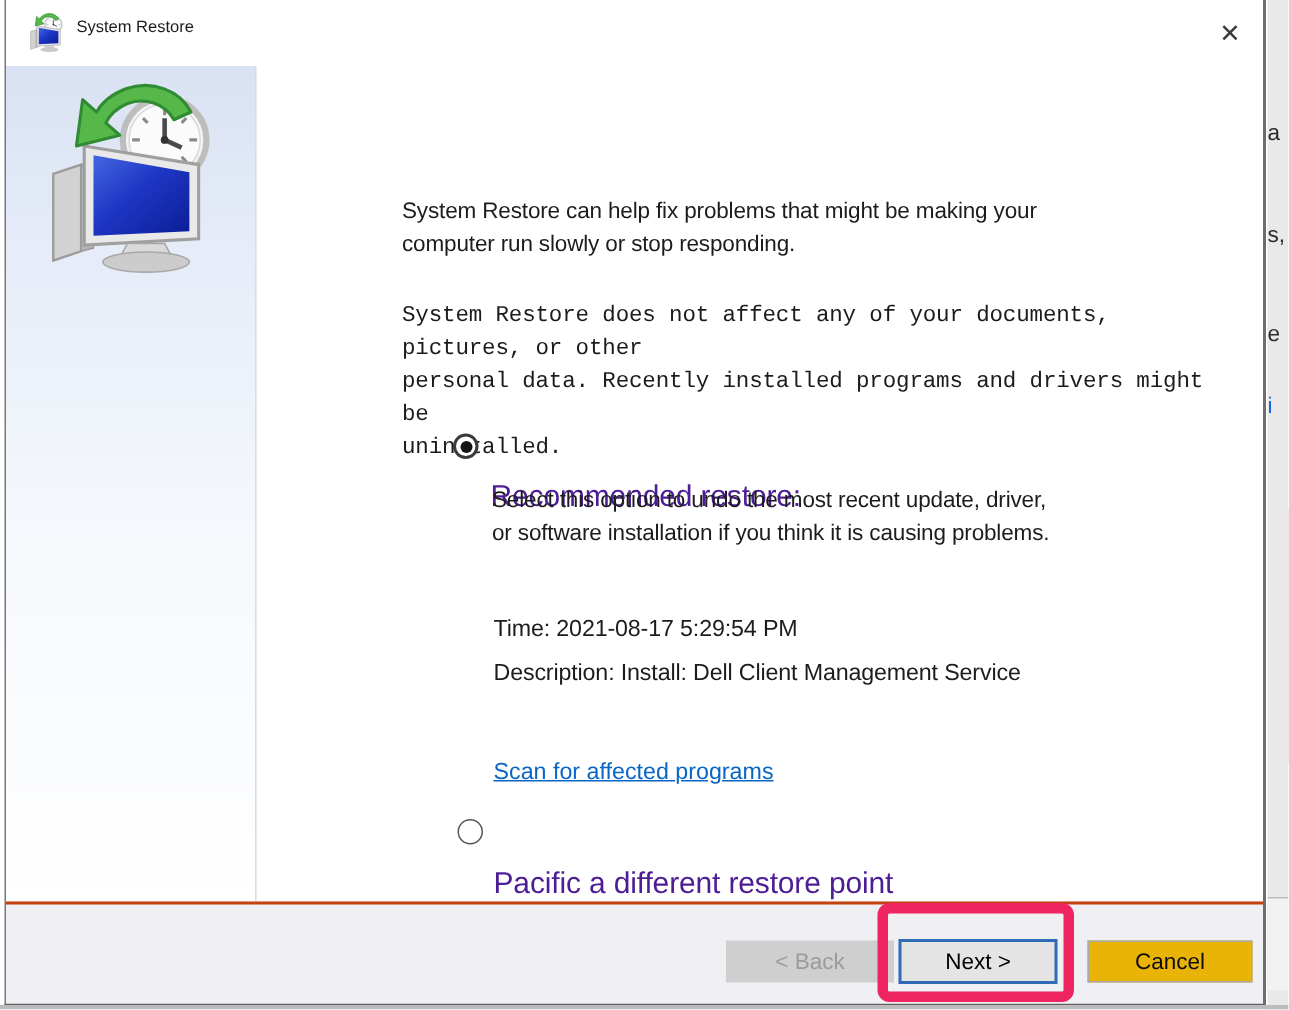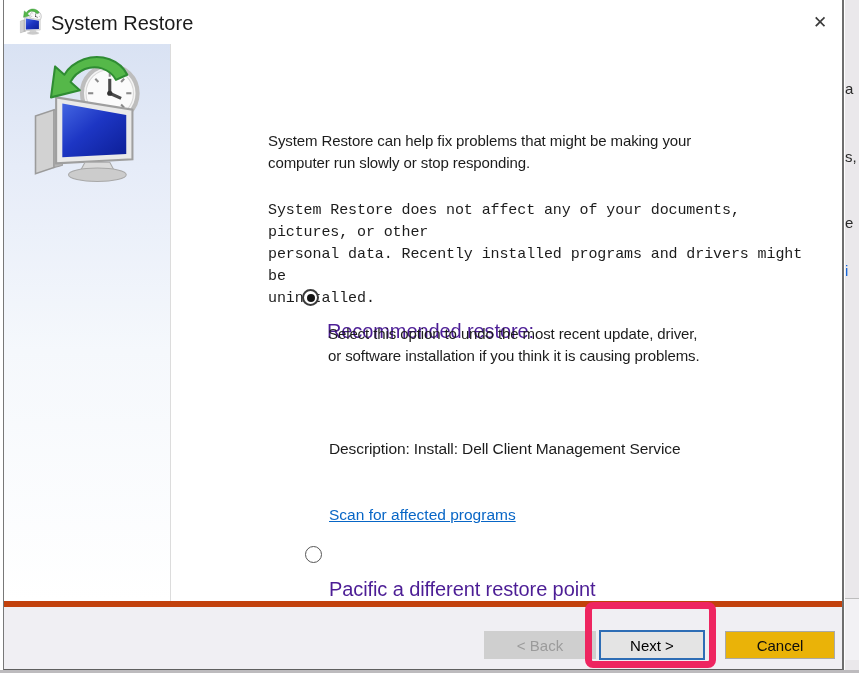--- a/index.html
+++ b/index.html
@@ -20,21 +20,21 @@
   .bottom-edge { position:absolute; left:0; top:670px; width:859px; height:3px;
     background:#bdbbbe; }
 
   
   .window { position:absolute; left:3px; top:0; width:841px; height:671px;
     background:#ffffff; border-left:1px solid #787878; border-right:2px solid #6e6e6e;
     border-bottom:2px solid #5f5f5f; }
 
   .titlebar { position:absolute; left:0; top:0; right:0; height:44px; background:#ffffff; }
   .app-icon { position:absolute; left:13px; top:8px; width:27px; height:27px; }
-  .window-title { position:absolute; left:47px; top:12px; font-size:20px; color:#1b1b1b; }
+  .window-title { position:absolute; left:47px; top:12px; font-size:11px; color:#1b1b1b; }
   .close-btn { position:absolute; right:8px; top:8px; width:28px; height:28px;
     display:flex; align-items:center; justify-content:center; cursor:default;
     font-size:17px; color:#3a3a3a; background:transparent; border:none; }
 
   .sidebar { position:absolute; left:0; top:44px; width:167px; height:557px;
     background:linear-gradient(180deg,#d9e2f3 0%, #e6ecf8 22%, #f5f8fc 55%, #ffffff 100%);
     border-right:1px solid #dcdcdc; }
   .sidebar-illustration { position:absolute; left:15px; top:8px; width:132px; height:132px; }
 
   .heading { position:absolute; left:264px; top:64px; font-size:23px; font-weight:400;
@@ -61,21 +61,21 @@
   .detail { position:absolute; left:325px; font-size:15.5px; color:#1c1c1c;
     letter-spacing:-0.1px; }
   .d-time { top:411px; }
   .d-desc { top:440px; }
   .d-tz   { top:469px; }
 
   .scan-link { position:absolute; left:325px; top:506px; font-size:15.5px;
     color:#0866c6; text-decoration:underline; cursor:pointer; }
 
   .footer { position:absolute; left:0; right:0; top:601px; height:68px;
-    background:#f0eff3; border-top:6px solid #c2410c; }
+    background:#f0eff3; border-top:2px solid #c2410c; }
   .btn { position:absolute; font-size:15px; font-family:"Liberation Sans", sans-serif;
     display:flex; align-items:center; justify-content:center; cursor:default; }
   .btn-back { left:480px; top:24px; width:112px; height:28px;
     background:#cfcfcf; color:#9b9b9b; border:none; }
   .btn-next { left:595px; top:23px; width:106px; height:30px;
     background:#e4e4e4; color:#000000; border:2px solid #2e6db5; }
   .btn-cancel { left:721px; top:24px; width:110px; height:28px;
     background:#eab308; color:#0e0e0e; border:1px solid #a9a9a9; }
 
   
@@ -148,20 +148,21 @@
     <div class="para p-note">System Restore does not affect any of your documents, pictures, or other
 personal data. Recently installed programs and drivers might be
 uninstalled.</div>
 
     <div class="radio radio-selected radio-1"></div>
     <div class="radio-label lbl-1">Recommended restore:</div>
 
     <div class="para p-desc">Select this option to undo the most recent update, driver,
 or software installation if you think it is causing problems.</div>
 
+    <div class="detail d-time">Time: 2021-08-17 5:29:54 PM</div>
     <div class="detail d-desc">Description: Install: Dell Client Management Service</div>
 
     <a class="scan-link" style="color: rgb(8, 102, 198);">Scan for affected programs</a>
 
     <div class="radio radio-unselected radio-2"></div>
     <div class="radio-label lbl-2">Pacific a different restore point</div>
 
     <div class="footer">
       <button class="btn btn-back" aria-disabled="true">&lt; Back</button>
       <button class="btn btn-next">Next &gt;</button>

